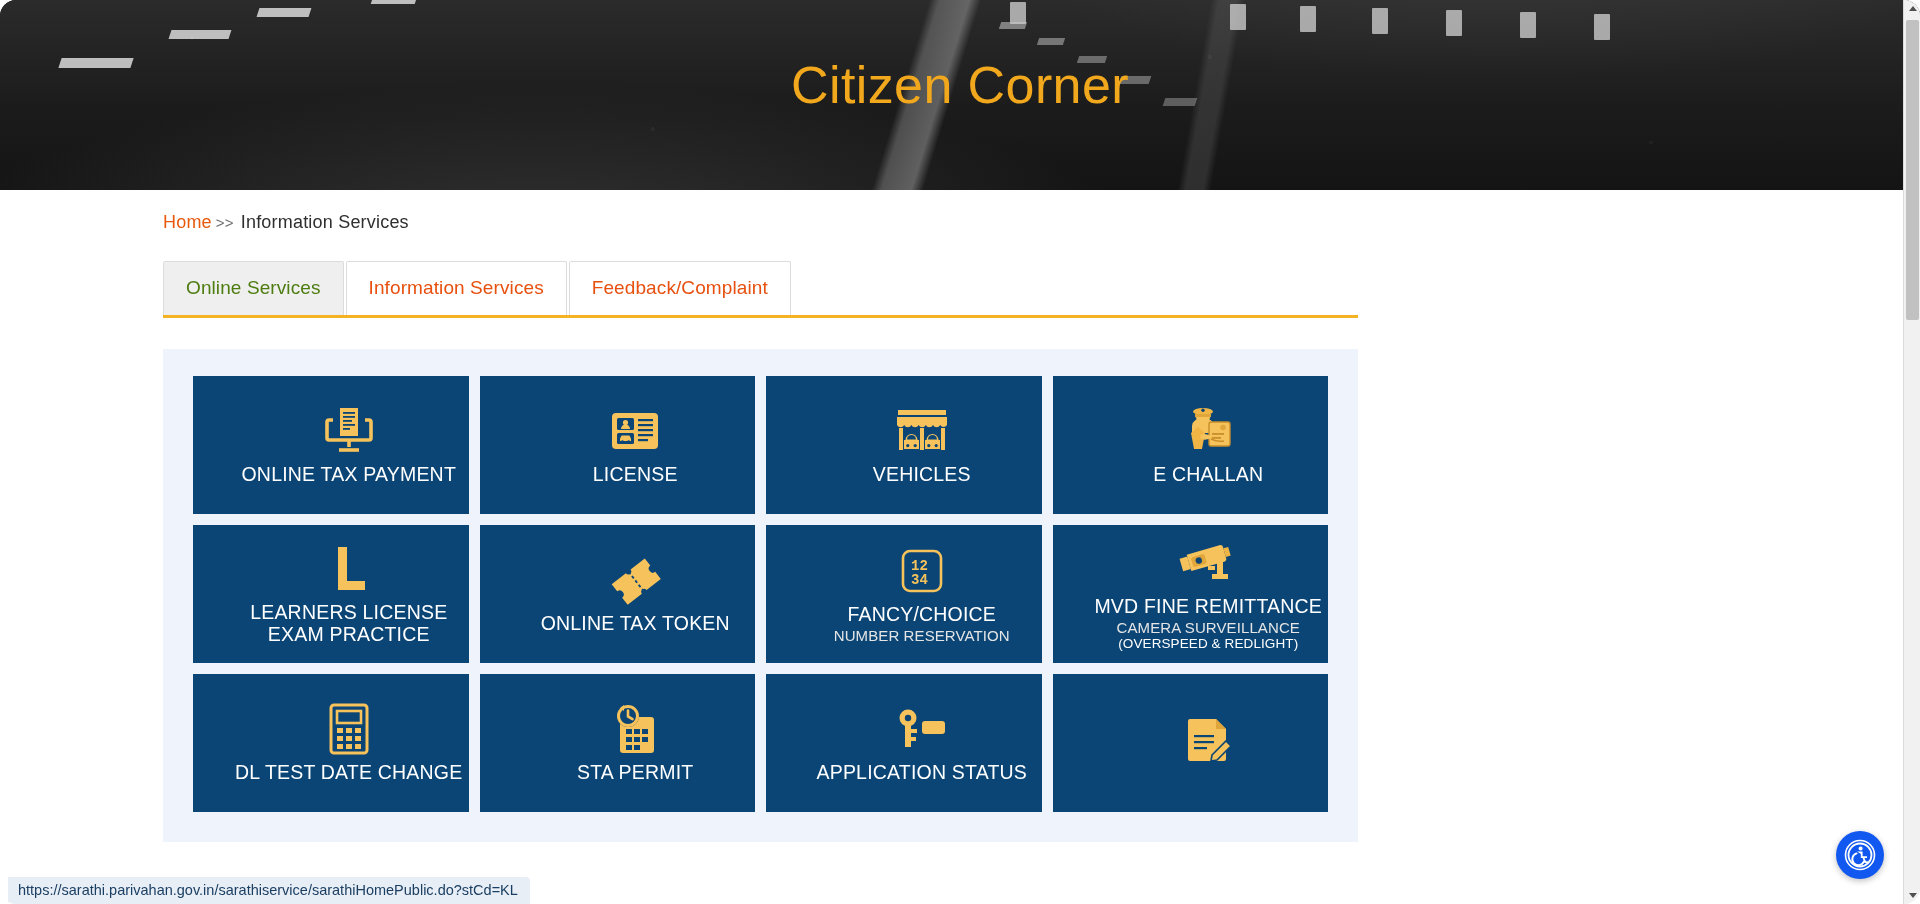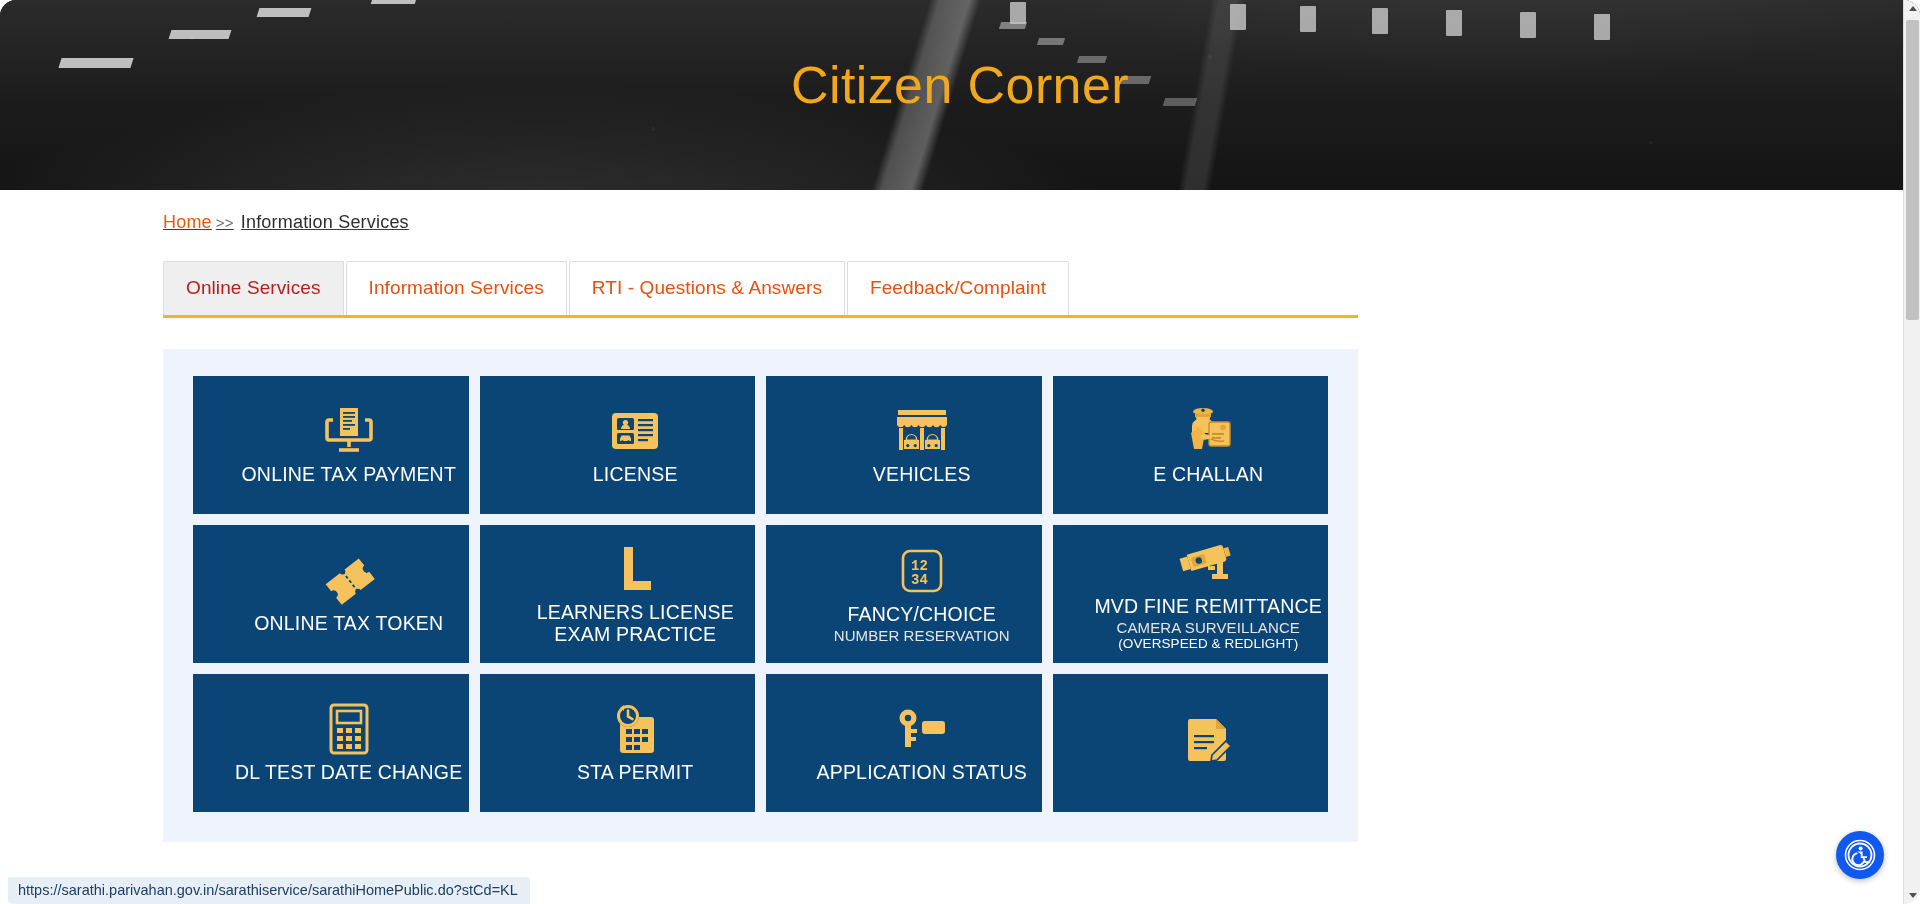--- a/index.html
+++ b/index.html
@@ -48,38 +48,38 @@
     position:absolute; left:0; right:0; top:55px;
     text-align:center; color:#f2a81d;
     font-size:52px; font-weight:400; letter-spacing:.4px;
   }
 
   
   .content { position:relative; width:1920px; padding:0 0 0 0; background:#fff; }
 
   .breadcrumb {
     padding:22px 0 0 163px;
-    font-size:18px; color:#3a3a3a; letter-spacing:.2px;text-decoration:underline;
+    font-size:18px; color:#3a3a3a; letter-spacing:.2px;
   }
   .breadcrumb .crumb-link { color:#e8590c; text-decoration:none; }
   .breadcrumb .crumb-sep { color:#6a6a6a; font-size:15px; margin:0 7px 0 4px; }
   .breadcrumb .crumb-current { color:#2f2f2f; }
 
   
   .tabs-wrap { padding:28px 0 0 163px; }
   .tabs { display:flex; align-items:flex-end; gap:2px; }
   .tab {
     border:1px solid #dcdcdc; border-bottom:none;
     background:#ffffff; color:#e8500f;
     font-size:19px; letter-spacing:.1px;
     padding:15px 22px 16px 22px;
     cursor:pointer; white-space:nowrap;
     border-radius:2px 2px 0 0;
   }
-  .tab.active { background:#efefef; color:#b91c1c; }
+  .tab.active { background:#efefef; color:#4d7c0f; }
   .tabs-rule { width:1195px; height:3px; background:#f5b324; margin-left:163px; }
 
   
   .panel {
     margin:31px 0 0 163px; width:1195px;
     background:#eef3fc; padding:27px 30px 30px 30px;
   }
   .tile-grid {
     display:grid; grid-template-columns:repeat(4, 1fr);
     gap:11px 11px;
@@ -181,21 +181,20 @@
   <div class="content">
 
     <div class="breadcrumb">
       <a class="crumb-link" href="#">Home</a><span class="crumb-sep">&gt;&gt;</span><span class="crumb-current">Information Services</span>
     </div>
 
     <div class="tabs-wrap">
       <div class="tabs">
         <div class="tab active">Online Services</div>
         <div class="tab">Information Services</div>
-        <div class="tab">RTI - Questions &amp; Answers</div>
         <div class="tab">Feedback/Complaint</div>
       </div>
     </div>
     <div class="tabs-rule"></div>
 
     <div class="panel">
       <div class="tile-grid">
 
         <div class="tile">
           <div class="tile-icon">
@@ -292,38 +291,38 @@
               </g>
               <path d="M29 34 q6 3 13 2" stroke="#c98f2a" stroke-width="1.4" fill="none"></path>
               <path d="M18 30 q6 -3 12 2 q-5 4 -11 2 z" fill="#f6c25b"></path>
             </svg>
           </div>
           <div class="tile-label">E CHALLAN</div>
         </div>
 
         <div class="tile">
           <div class="tile-icon">
+            <svg width="40" height="50" viewBox="0 0 40 50">
+              <path d="M9 3 h9 v34 h18 v9 H9 z" fill="#f6c25b"></path>
+            </svg>
+          </div>
+          <div class="tile-label">LEARNERS LICENSE</div>
+          <div class="tile-label">EXAM PRACTICE</div>
+        </div>
+
+        <div class="tile">
+          <div class="tile-icon">
             <svg width="54" height="50" viewBox="0 0 54 50">
               <g transform="rotate(-38 27 25)">
                 <path d="M6 14 h18 a3 3 0 0 0 6 0 h18 v9 a4 4 0 0 0 0 8 v9 H30 a3 3 0 0 0-6 0 H6 v-9 a4 4 0 0 0 0-8 z" fill="#f6c25b"></path>
                 <path d="M27 14.5 v3 M27 20 v3 M27 25.5 v3 M27 31 v3 M27 36.5 v3" stroke="#0a4576" stroke-width="1.8"></path>
               </g>
             </svg>
           </div>
           <div class="tile-label">ONLINE TAX TOKEN</div>
-        </div>
-
-        <div class="tile">
-          <div class="tile-icon">
-            <svg width="40" height="50" viewBox="0 0 40 50">
-              <path d="M9 3 h9 v34 h18 v9 H9 z" fill="#f6c25b"></path>
-            </svg>
-          </div>
-          <div class="tile-label">LEARNERS LICENSE</div>
-          <div class="tile-label">EXAM PRACTICE</div>
         </div>
 
         <div class="tile">
           <div class="tile-icon">
             <svg width="44" height="46" viewBox="0 0 44 46">
               <rect x="3" y="3" width="38" height="40" rx="7" fill="none" stroke="#f6c25b" stroke-width="2.6"></rect>
               <g fill="#f6c25b" font-family="Liberation Mono, monospace" font-size="14" font-weight="bold">
                 <text x="11" y="22">12</text>
                 <text x="11" y="36">34</text>
               </g>

